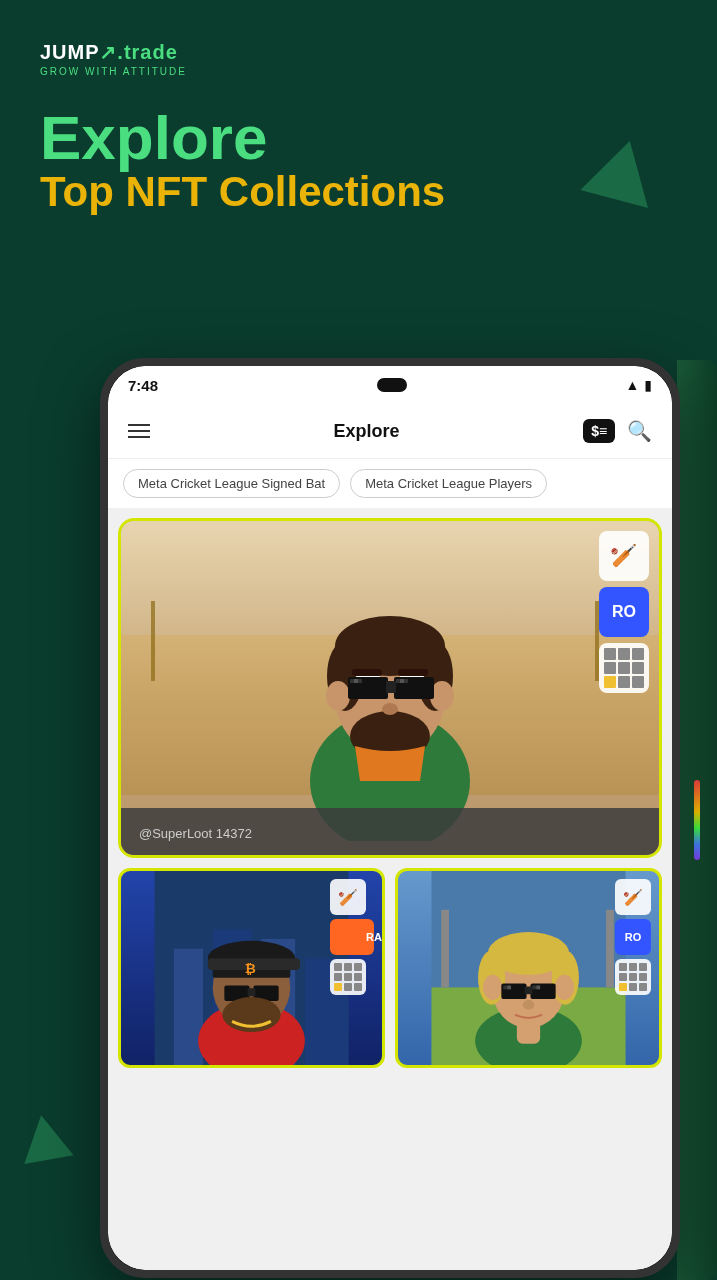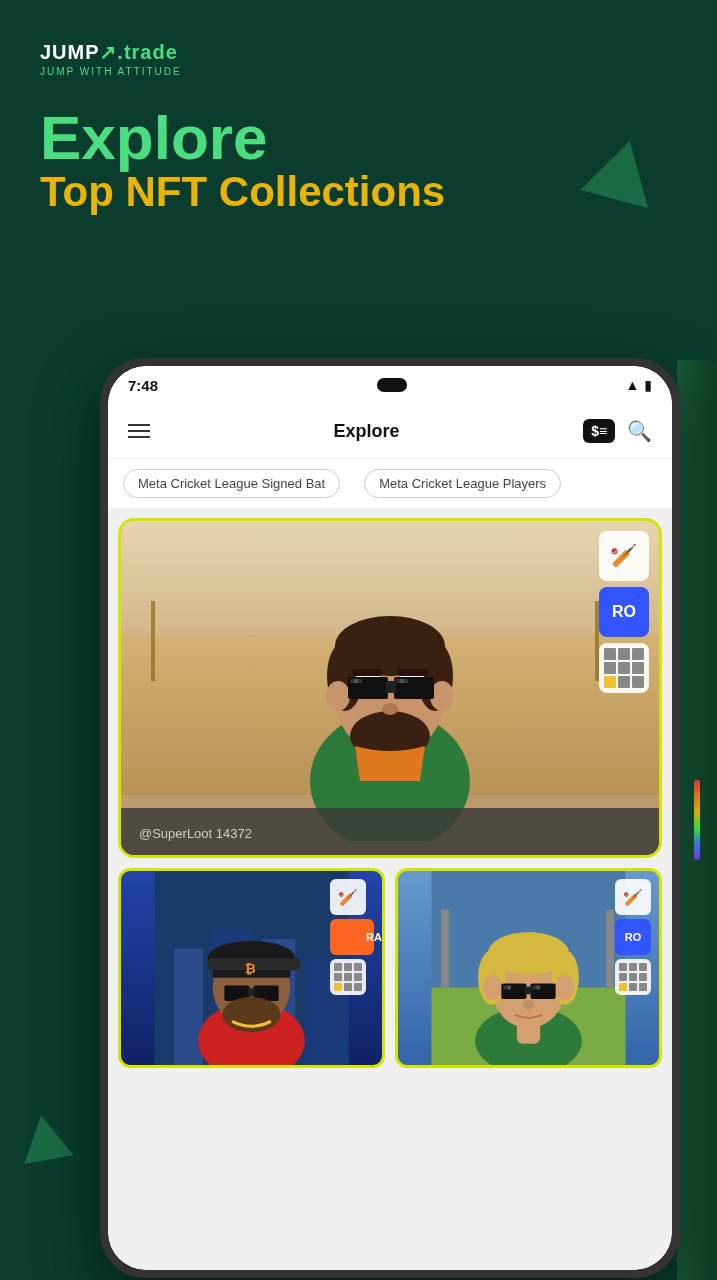--- a/index.html
+++ b/index.html
@@ -185,21 +185,21 @@
     .search-btn {
       font-size: 20px;
       color: #333;
     }
 
     
     .tabs-container {
       background: white;
       display: flex;
       padding: 10px 15px;
-      gap: 24px;
+      gap: 10px;
       overflow-x: auto;
     }
     .tab-pill {
       border: 1px solid #ccc;
       border-radius: 20px;
       padding: 6px 14px;
       font-size: 13px;
       color: #444;
       white-space: nowrap;
       background: white;
@@ -422,21 +422,21 @@
 
 <div class="bg-triangle-top"></div>
 <div class="bg-triangle-bottom"></div>
 
 <div class="header-area">
   <div class="logo-container">
     <div>
       <div class="logo-text">
         <span>JUMP</span><span style="color:#4ade80;">↗</span><span style="color:#4ade80;">.trade</span>
       </div>
-      <span class="logo-tagline">JUMP WITH ATTITUDE</span>
+      <span class="logo-tagline">GROW WITH ATTITUDE</span>
     </div>
   </div>
   <div class="hero-title">
     <span class="explore">Explore</span>
     <span class="subtitle">Top NFT Collections</span>
   </div>
 </div>
 
 <div class="right-phone-edge">
   <div class="right-phone-stripe"></div>

